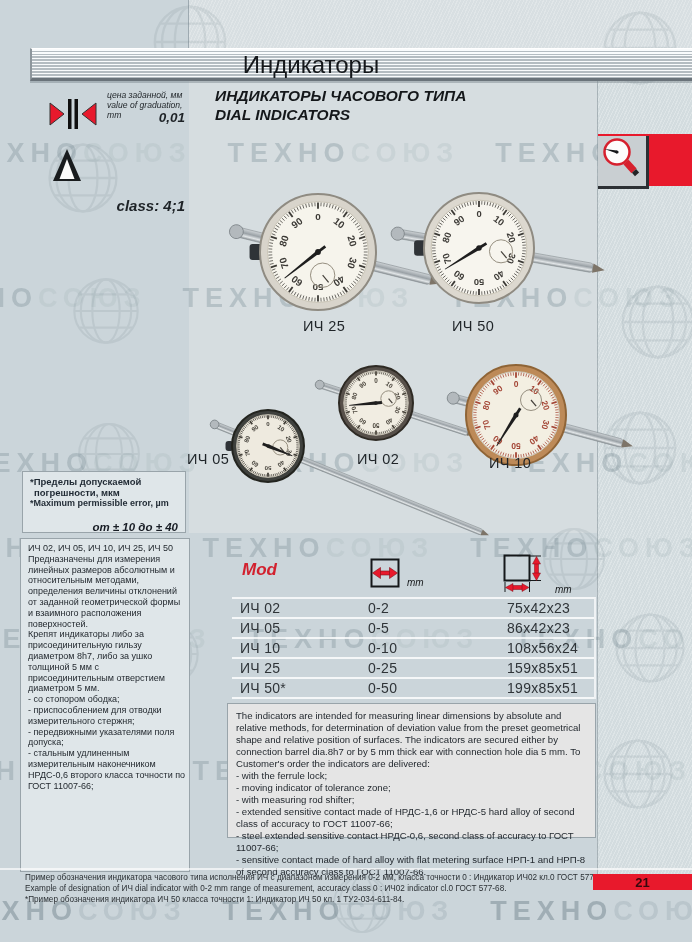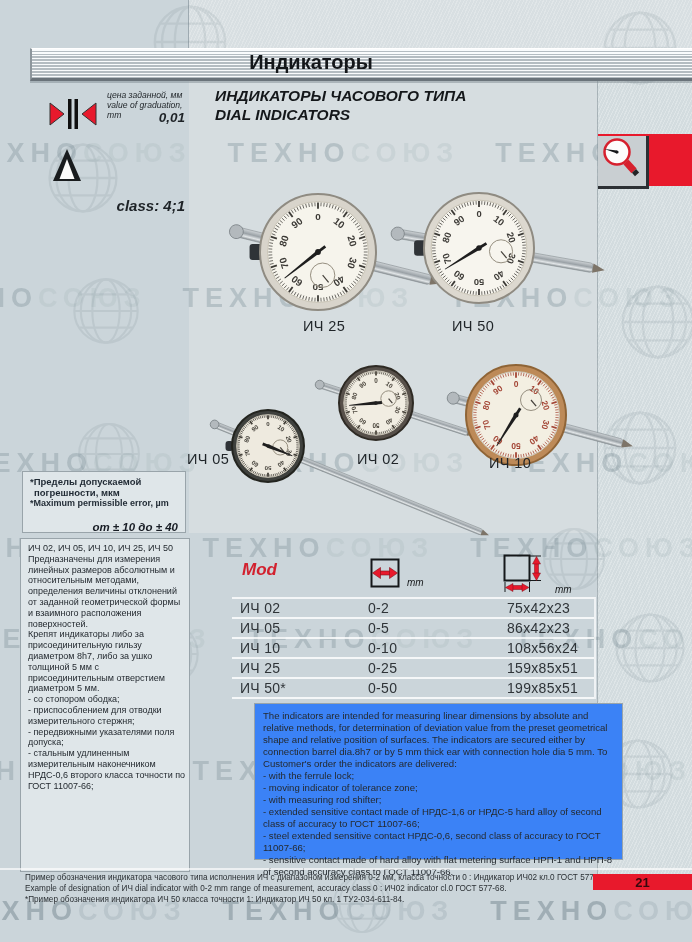--- a/index.html
+++ b/index.html
@@ -18,21 +18,21 @@
   .wm-row{position:absolute;white-space:nowrap;font-weight:bold;font-size:27px;letter-spacing:6px;}
   .wm-row .wa{color:rgba(129,146,155,.38);} .wm-row .wb{color:rgba(166,180,187,.26);margin-right:36px;}
   .wm-row.strong .wa{color:rgba(125,142,152,.55);} .wm-row.strong .wb{color:rgba(160,175,183,.40);}
   .globe{position:absolute;opacity:.13;}
   
   .header-bar{position:absolute;left:30px;top:48px;width:662px;height:29px;
         background:repeating-linear-gradient(180deg,#f9fbfc 0 1.5px,#b4bcc1 1.5px 3px);
         border-top:1px solid #fff;border-bottom:3px solid #6a737a;border-left:2px solid #8d969c;
         box-shadow:0 2px 0 rgba(120,130,138,.45);}
   .header-title{position:absolute;left:16px;right:120px;top:2px;text-align:center;
-        font-size:20px;font-weight:bold;color:#14171a;}
+        font-size:24px;font-weight:normal;color:#14171a;}
   
   .grad-icon{position:absolute;left:47px;top:96px;}
   .grad-labels{position:absolute;left:107px;top:90px;width:84px;font-style:italic;font-size:8.6px;
         line-height:10px;color:#23282c;}
   .grad-value{position:absolute;left:100px;top:110px;width:85px;text-align:right;
         font-size:13.5px;font-weight:bold;font-style:italic;}
   .tri-icon{position:absolute;left:50px;top:146px;}
   .class-note{position:absolute;left:95px;top:197px;width:90px;text-align:right;
         font-size:15px;font-weight:bold;font-style:italic;}
   .main-title{position:absolute;left:215px;top:86px;font-size:15.5px;font-weight:bold;
@@ -64,23 +64,23 @@
   .t-header{position:relative;height:45px;}
   .mod{position:absolute;left:10px;top:8px;font-size:17px;font-weight:bold;font-style:italic;color:#d2212e;}
   .icon-cell{position:absolute;top:6px;display:flex;align-items:flex-end;}
   .ic-range{left:138px;} .ic-dims{left:271px;top:2px;}
   .unit{font-style:italic;font-size:10px;color:#15181a;margin:0 0 4px 6px;}
   .t-body{border-top:2px solid rgba(255,255,255,.8);border-right:2px solid rgba(255,255,255,.7);}
   .t-row{display:grid;grid-template-columns:136px 139px auto;height:18px;align-items:center;
         border-bottom:2px solid rgba(255,255,255,.8);font-size:14px;color:#2f3438;letter-spacing:.3px;}
   .t-row .c1{padding-left:8px;}
   
-  .en-box{position:absolute;left:227px;top:703px;width:369px;height:157px;background:#3b82f6;
+  .en-box{position:absolute;left:227px;top:703px;width:369px;height:135px;background:#e5e5e5;
         border:1px solid #99a4aa;padding:6px 7px 0 8px;box-sizing:border-box;
-        font-size:9.6px;line-height:12px;color:#242a30;margin-left:27px;}
+        font-size:9.6px;line-height:12px;color:#242a30;}
   .en-box div{margin:0;}
   
   .footer-rule{position:absolute;left:0;top:868px;width:692px;height:2px;background:rgba(255,255,255,.65);}
   .footnotes{position:absolute;left:25px;top:872px;width:660px;font-size:8.2px;line-height:11.2px;
         color:#2b3034;}
   .fn{white-space:nowrap;}
   .page-num{position:absolute;left:593px;top:874px;width:99px;height:16px;background:#e8192c;
         display:flex;align-items:center;justify-content:center;font-size:13px;font-weight:bold;color:#39080d;}
 </style>
 </head>

